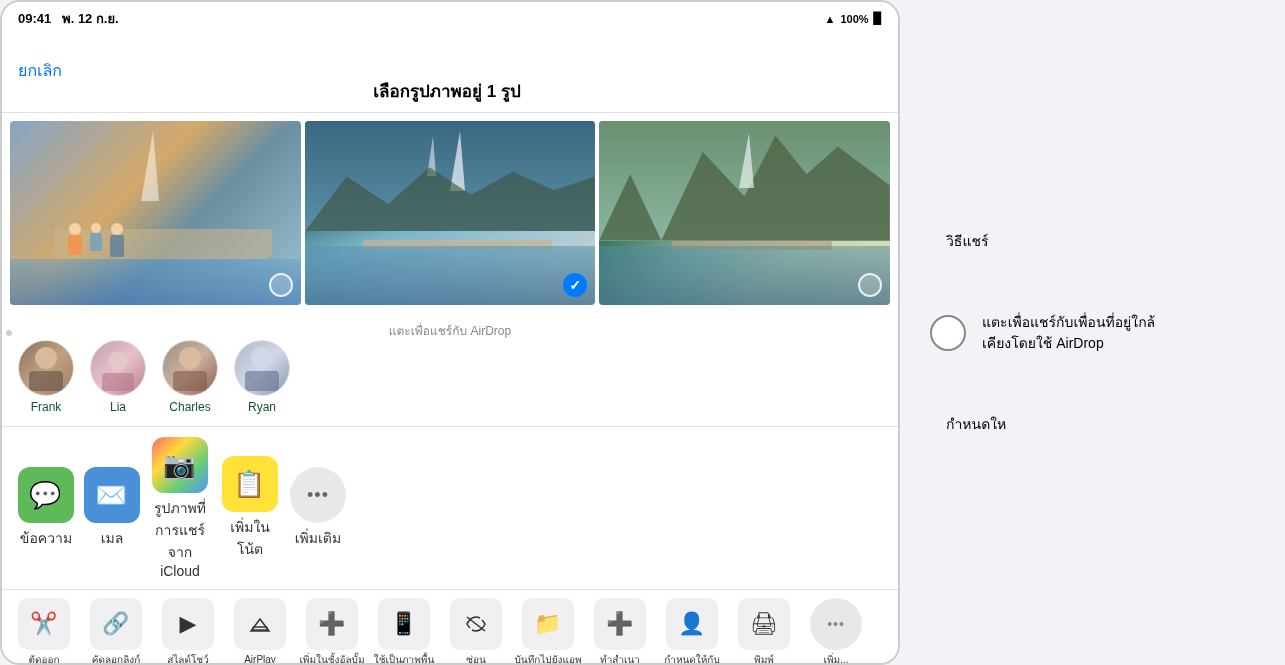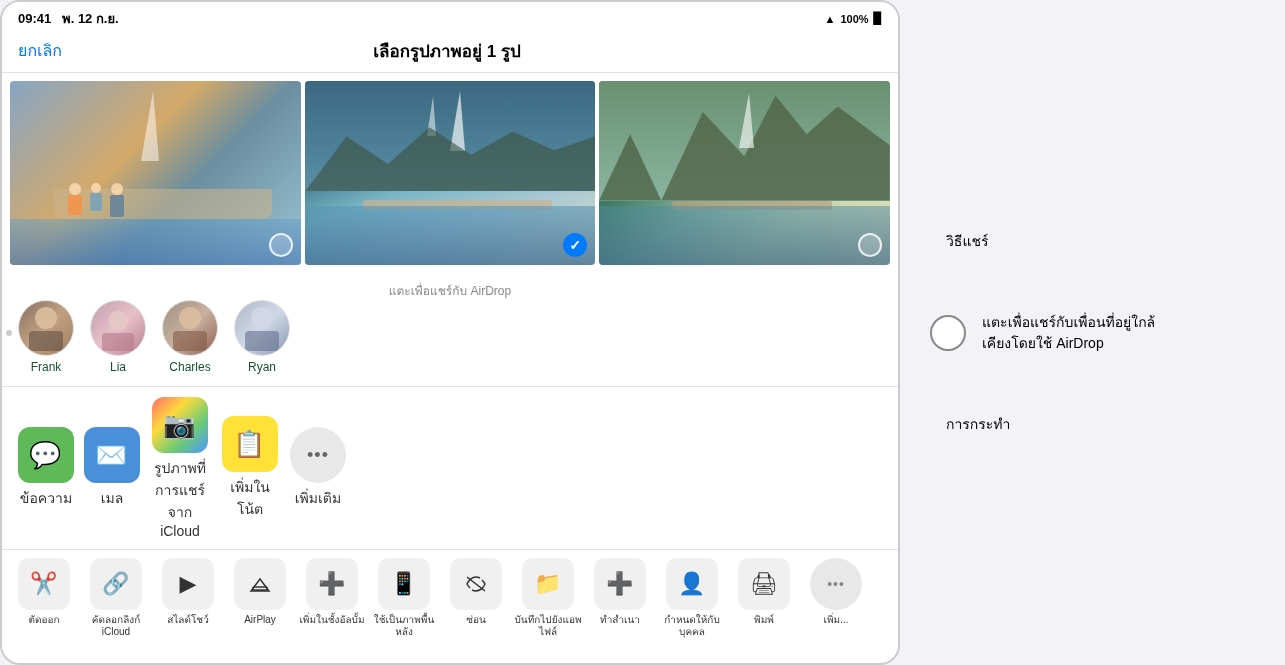--- a/index.html
+++ b/index.html
@@ -52,20 +52,21 @@
     }
     .nav-cancel {
       color: #007aff;
       font-size: 16px;
       cursor: pointer;
     }
     .nav-title {
       font-size: 17px;
       font-weight: 600;
       color: #000;
+      margin-top: 40px;
     }
     .nav-spacer { width: 50px; }
 
     
     .photos-grid {
       display: flex;
       gap: 4px;
       padding: 8px 8px;
       background: #fff;
       height: 200px;
@@ -549,16 +550,16 @@
     <span class="annotation-text">วิธีแชร์</span>
   </div>
 
   <div class="annotation-item">
     <div class="annotation-circle"></div>
     <span class="annotation-text">แตะเพื่อแชร์กับเพื่อนที่อยู่ใกล้เคียงโดยใช้ AirDrop</span>
   </div>
 
   <div class="annotation-item">
     <div style="width:0;"></div>
-    <span class="annotation-text">การกระทำ</span>
+    <span class="annotation-text">กำหนดให</span>
   </div>
 
 </div>
 
 </body></html>

